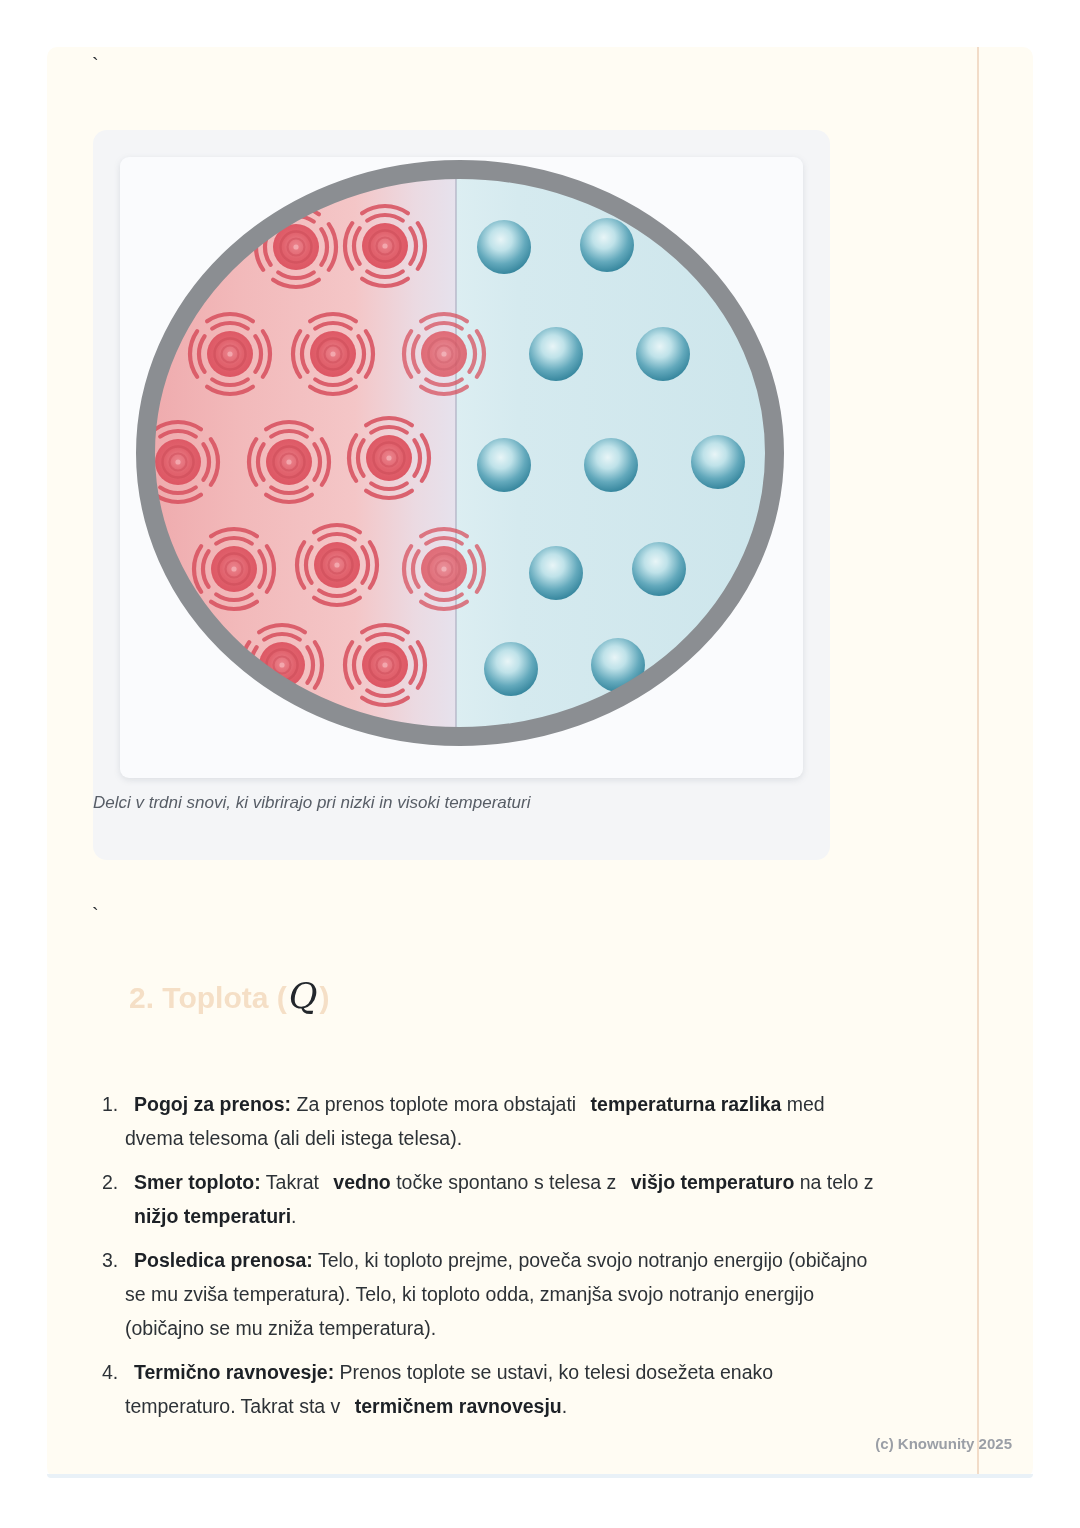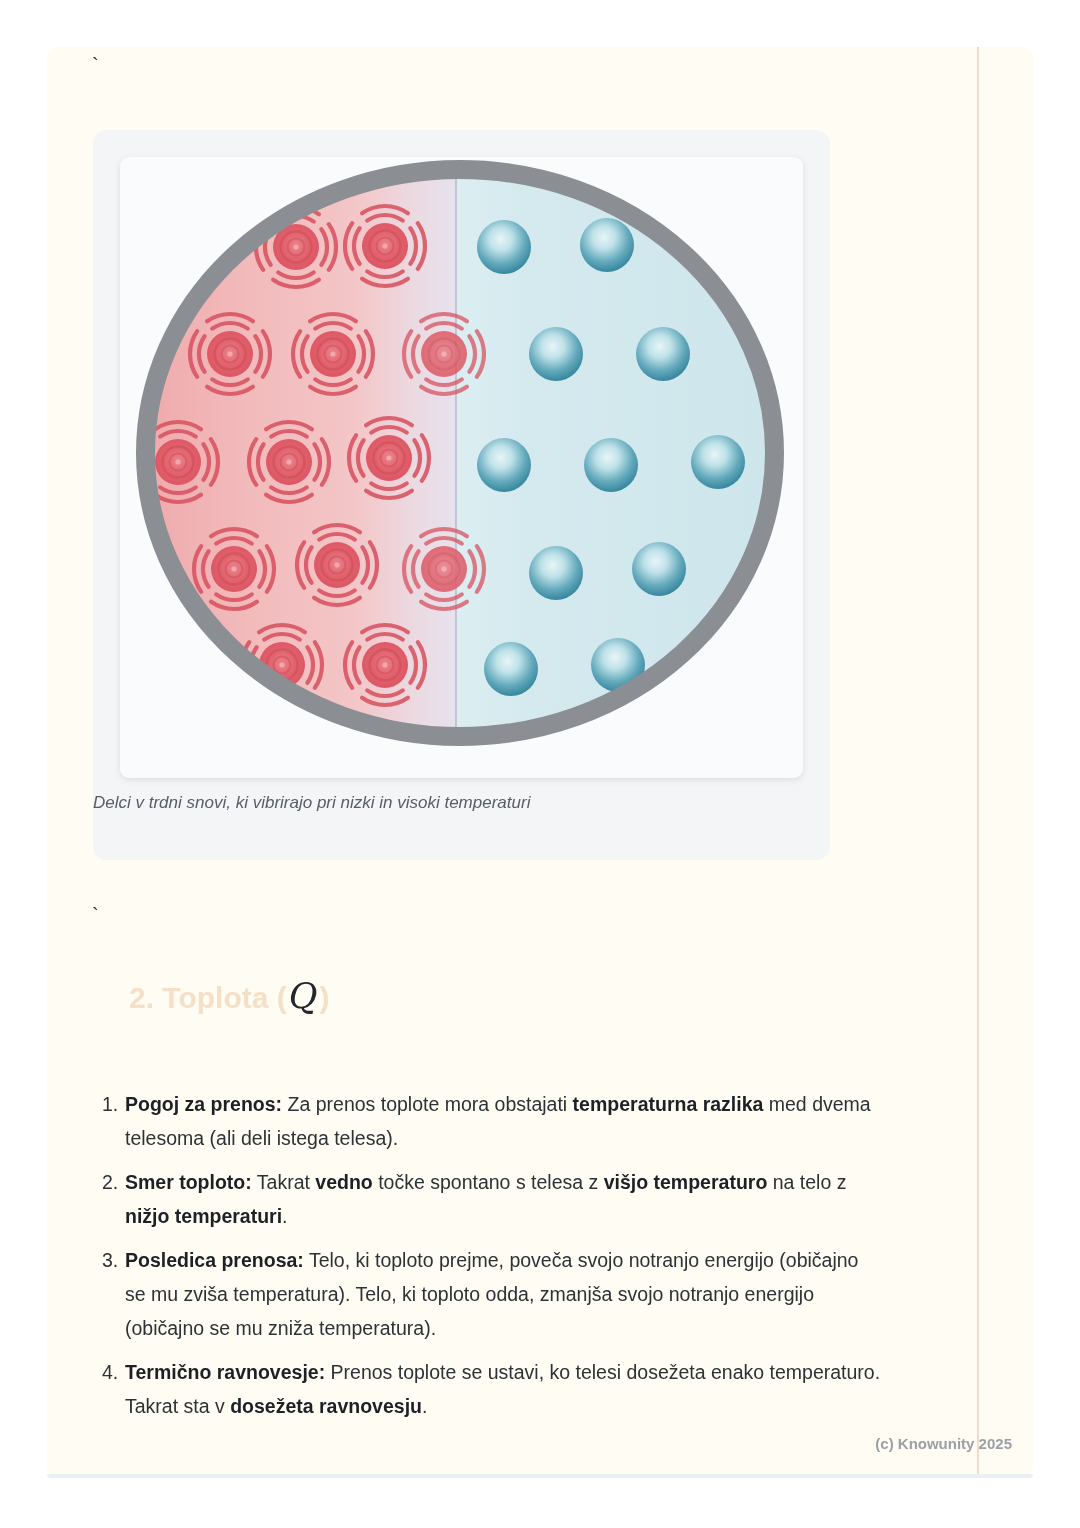--- a/index.html
+++ b/index.html
@@ -81,21 +81,21 @@
     position:relative;
     padding-left:32px;
     font-size:19.5px;
     line-height:34px;
     color:#2D3237;
     margin-bottom:10px;
   }
   .key-points li .num {
     position:absolute; left:9px;
   }
-  .key-points li strong { font-weight:700; color:#1D2126; }
+  .key-points li strong { font-weight:700; color:#1D2126;margin-left:9px; }
 
   .footer-credit {
     position:absolute; top:1388px; right:21px;
     font-size:15px;
     color:#9B9FA6;
     font-weight:bold;
   }
 </style>
 </head>
 <body>
@@ -195,21 +195,21 @@
 
   <span class="stray-backtick backtick-mid">`</span>
 
   <h2 class="section-heading"><span>2. Toplota (</span><span class="heading-q">Q</span><span>)</span></h2>
 
 
   <ol class="key-points">
       <li><span class="num">1.</span><strong>Pogoj za prenos:</strong><span> Za prenos toplote mora obstajati </span><strong>temperaturna razlika</strong><span> med dvema telesoma (ali deli istega telesa).</span></li>
       <li><span class="num">2.</span><strong>Smer toploto:</strong><span> Takrat </span><strong>vedno</strong><span> točke spontano s telesa z </span><strong>višjo temperaturo</strong><span> na telo z </span><strong>nižjo temperaturi</strong><span>.</span></li>
       <li><span class="num">3.</span><strong>Posledica prenosa:</strong><span> Telo, ki toploto prejme, poveča svojo notranjo energijo (običajno se mu zviša temperatura). Telo, ki toploto odda, zmanjša svojo notranjo energijo (običajno se mu zniža temperatura).</span></li>
-      <li><span class="num">4.</span><strong>Termično ravnovesje:</strong><span> Prenos toplote se ustavi, ko telesi dosežeta enako temperaturo. Takrat sta v </span><strong>dosežeta ravnovesju</strong><span>.</span></li>
+      <li><span class="num">4.</span><strong>Termično ravnovesje:</strong><span> Prenos toplote se ustavi, ko telesi dosežeta enako temperaturo. Takrat sta v </span><strong>termičnem ravnovesju</strong><span>.</span></li>
     </ol>
 
   <div class="margin-line"></div>
 
   <div class="footer-credit">(c) Knowunity 2025</div>
 
   <div class="bottom-edge"></div>
 </div>
 
 </body></html>

